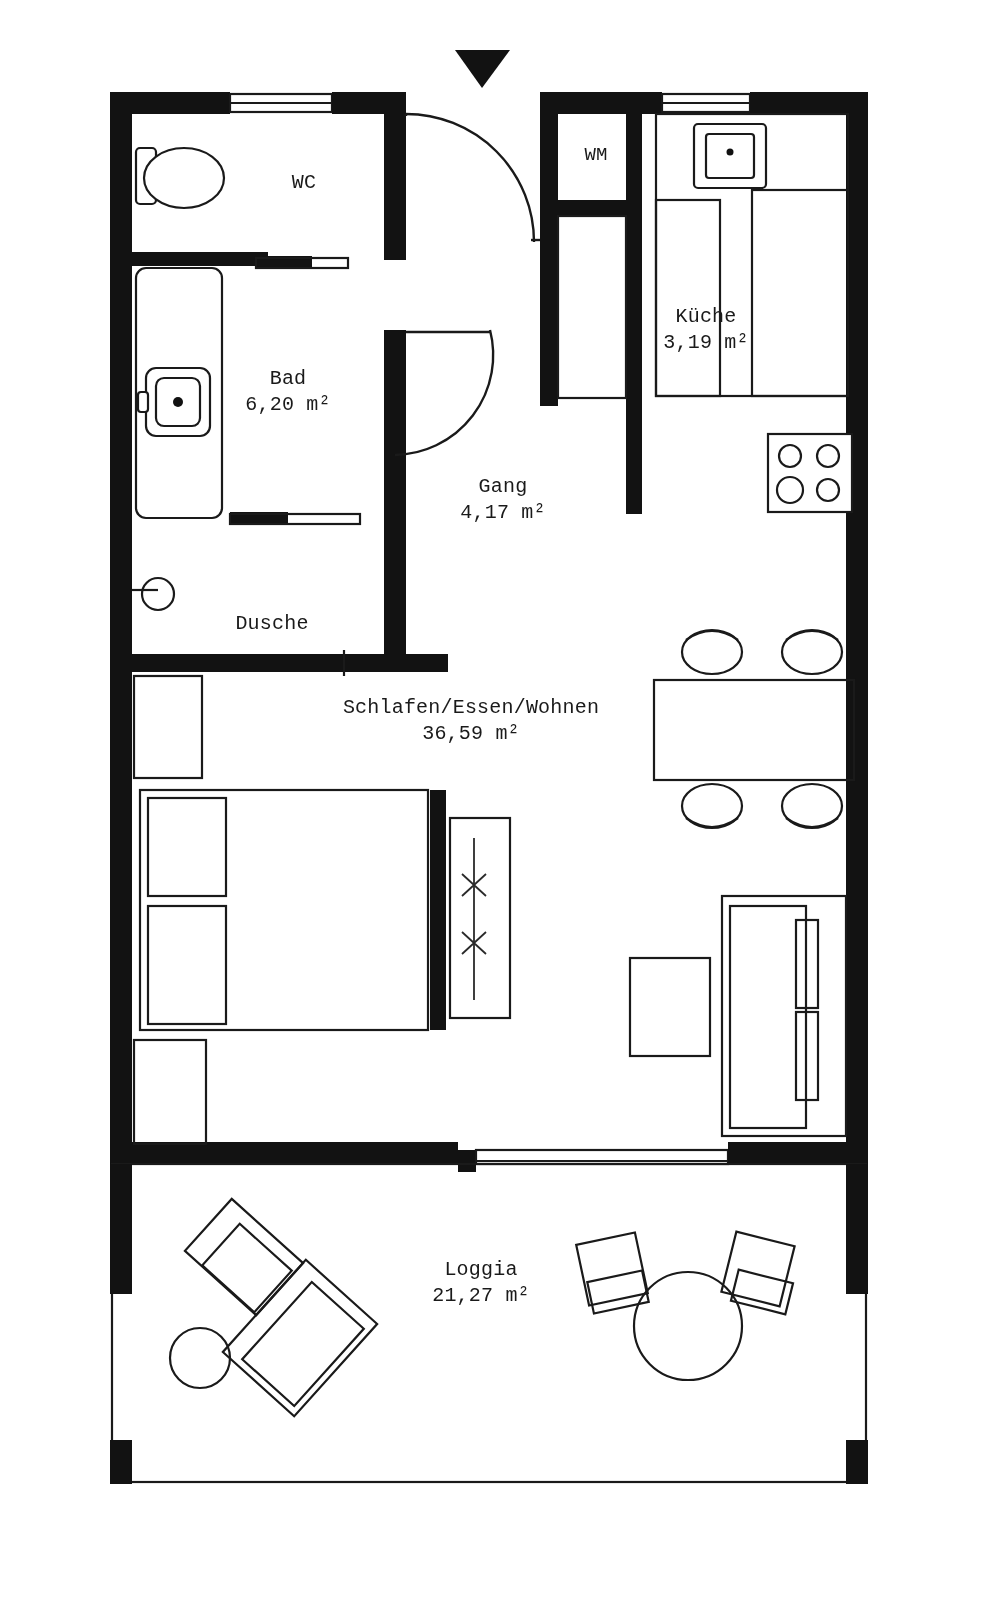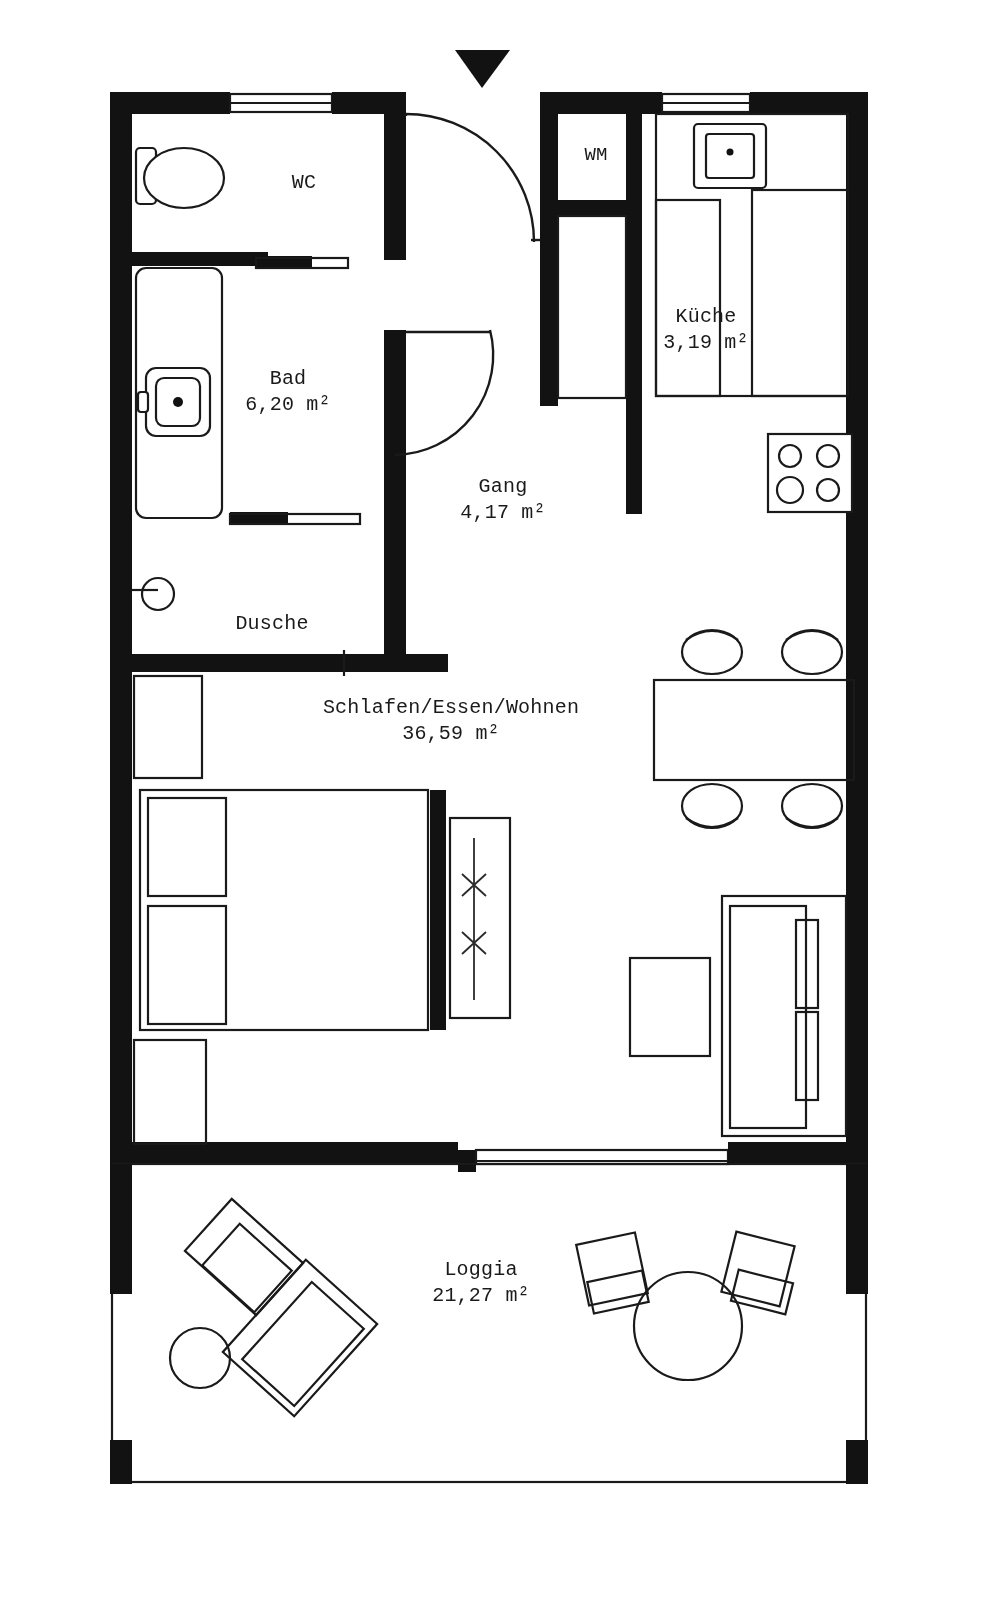--- a/index.html
+++ b/index.html
@@ -259,21 +259,21 @@
 
   <div class="label small" style="left:596px; top:155px;">
     <span class="room-name">WM</span>
   </div>
 
   <div class="label" style="left:706px; top:330px;">
     <span class="room-name">Küche</span>
     <span class="room-area">3,19 m²</span>
   </div>
 
-  <div class="label" style="left:451px; top:721px;text-align:center;">
+  <div class="label" style="left:471px; top:721px;text-align:center;">
     <span class="room-name">Schlafen/Essen/Wohnen</span>
     <span class="room-area">36,59 m²</span>
   </div>
 
   <div class="label" style="left:481px; top:1283px;">
     <span class="room-name">Loggia</span>
     <span class="room-area">21,27 m²</span>
   </div>
 
 </div>

